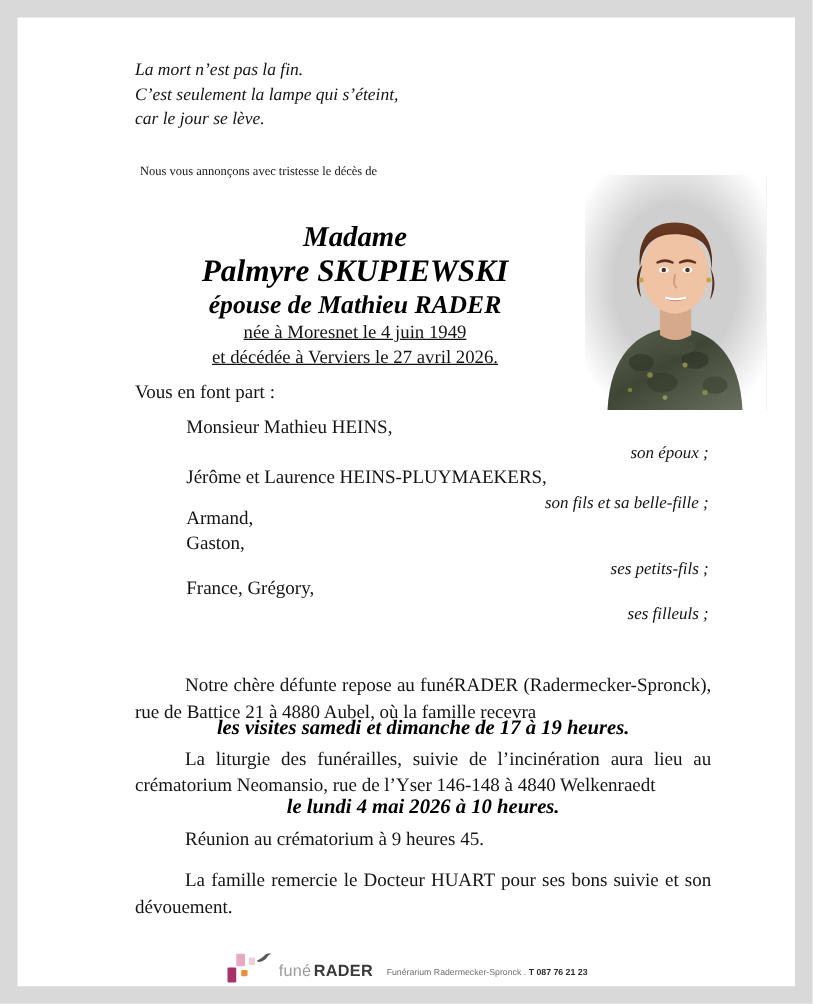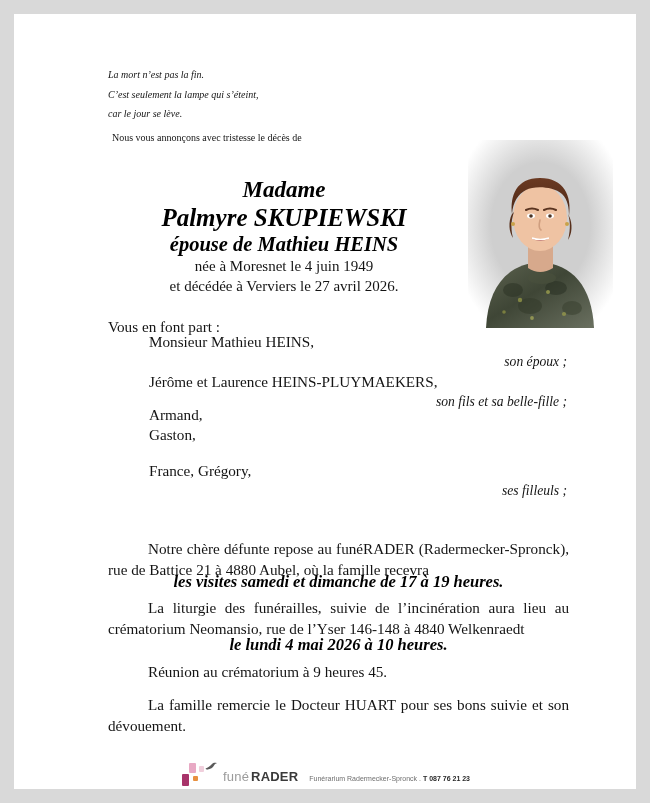--- a/index.html
+++ b/index.html
@@ -27,23 +27,23 @@
     left: 80px;
     top: 0;
     width: 475px;
     height: 775px;
   }
 
   
   .poem {
     position: absolute;
     left: 14px;
-    top: 51px;
-    font-style: italic;
-    font-size: 10px;
+    top: 33px;
+    font-style: italic;
+    font-size: 14px;
     line-height: 19.5px;
     color: #141414;
     white-space: nowrap;
   }
 
   
   .announce {
     position: absolute;
     left: 18px;
     top: 118px;
@@ -83,39 +83,40 @@
   }
   .dates {
     position: absolute;
     left: 0;
     top: 243px;
     width: 380px;
     text-align: center;
     font-size: 15px;
     line-height: 19.5px;
     color: #141414;
+    text-decoration: underline;
   }
 
   
   .photo {
     position: absolute;
     left: 374px;
     top: 126px;
     width: 145px;
     height: 188px;
     background: #c9c9c9;
     overflow: hidden;
   }
   .photo svg { display: block; }
 
   
   .fontpart {
     position: absolute;
     left: 14px;
-    top: 304px;
+    top: 291px;
     font-size: 15.2px;
     color: #141414;
     white-space: nowrap;
   }
   .fam {
     position: absolute;
     left: 14px;
     width: 461px;
     color: #141414;
   }
@@ -227,21 +228,21 @@
       <div>La mort n’est pas la fin.</div>
       <div>C’est seulement la lampe qui s’éteint,</div>
       <div>car le jour se lève.</div>
     </div>
 
     <div class="announce">Nous vous annonçons avec tristesse le décès de</div>
 
     <div class="nameblock">
       <div class="name-madame">Madame</div>
       <div class="name-main">Palmyre SKUPIEWSKI</div>
-      <div class="name-spouse">épouse de Mathieu HEINS</div>
+      <div class="name-spouse">épouse de Mathieu RADER</div>
     </div>
 
     <div class="dates">
       <div>née à Moresnet le 4 juin 1949</div>
       <div>et décédée à Verviers le 27 avril 2026.</div>
     </div>
 
     <div class="photo">
       <svg width="145" height="188" viewBox="0 0 145 188">
         <defs>
@@ -310,20 +311,21 @@
     </div>
 
     <div class="fam" style="top:358px">
       <div class="fam-name">Jérôme et Laurence HEINS-PLUYMAEKERS,</div>
       <div class="fam-rel">son fils et sa belle-fille ;</div>
     </div>
 
     <div class="fam" style="top:391px">
       <div class="fam-name">Armand,</div>
       <div class="fam-name">Gaston,</div>
+      <div class="fam-rel">ses petits-fils ;</div>
     </div>
 
     <div class="fam" style="top:447px">
       <div class="fam-name">France, Grégory,</div>
       <div class="fam-rel">ses filleuls ;</div>
     </div>
 
 
     <div class="para" style="top:525px">Notre chère défunte repose au funéRADER (Radermecker-Spronck), rue de Battice 21 à 4880 Aubel, où la famille recevra</div>
     <div class="emph" style="top:557px">les visites samedi et dimanche de 17 à 19 heures.</div>

